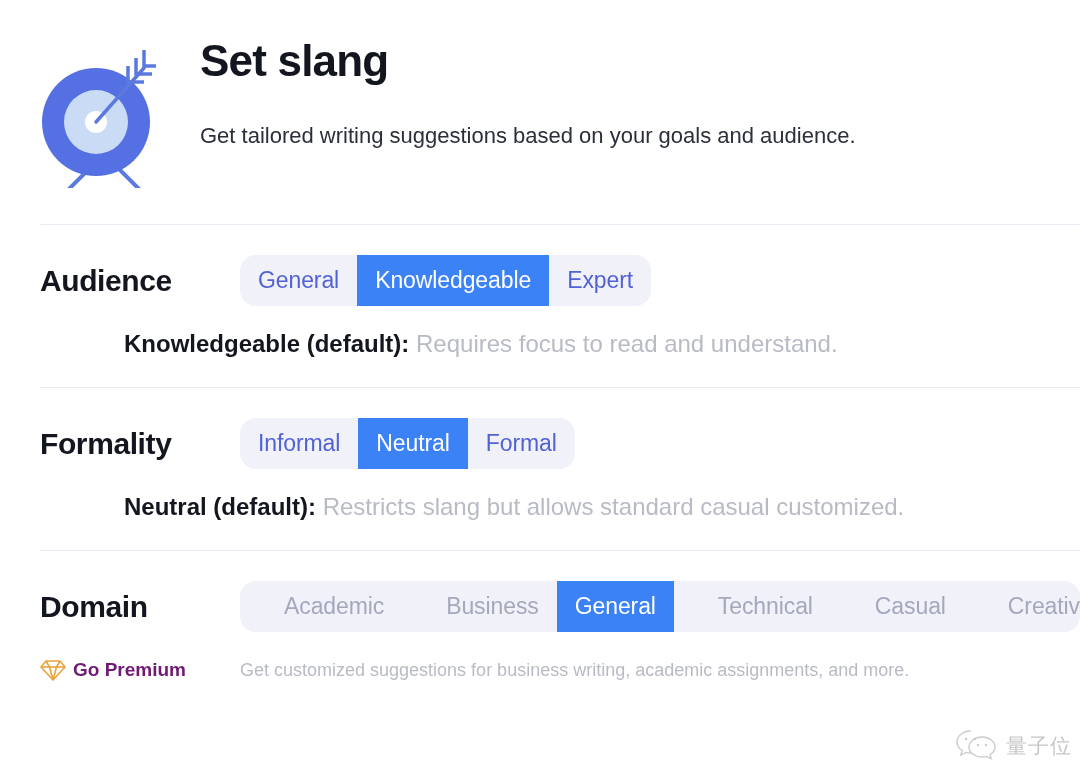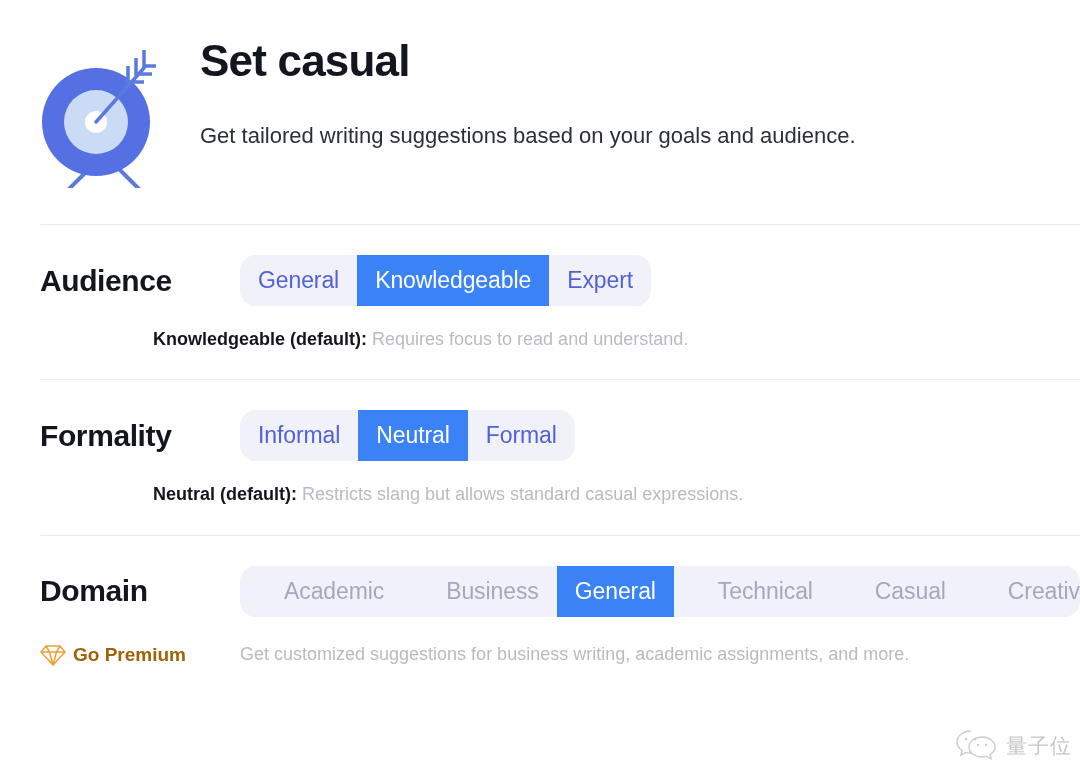--- a/index.html
+++ b/index.html
@@ -104,22 +104,22 @@
   .seg-btn.selected {
     background: #3b82f6;
     color: #ffffff;
   }
   .seg-btn.disabled {
     color: #a3a8bd;
     cursor: default;
     padding-left: 44px;
   }
   .setting-desc {
-    font-size: 18px;
-    margin-left: 113px;
+    font-size: 24px;
+    margin-left: 84px;
     color: #b9bbc4;
     line-height: 1.3;
     white-space: nowrap;
   }
   .setting-desc .lead {
     color: #14161f;
     font-weight: bold;
   }
 
   .audience-row { padding-top: 30px; }
@@ -133,21 +133,21 @@
     display: flex;
     align-items: center;
     padding: 0 0 0 40px;
     margin-top: 26px;
   }
   .premium-link {
     display: flex;
     align-items: center;
     width: 200px;
     flex: 0 0 200px;
-    color: #a16207;
+    color: #701a75;
     font-size: 19px;
     font-weight: bold;
     cursor: pointer;
     text-decoration: none;
   }
   .gem-icon {
     width: 26px;
     height: 24px;
     margin-right: 7px;
     flex: 0 0 26px;
@@ -195,21 +195,21 @@
         <circle cx="56" cy="84" r="11" fill="#ffffff"></circle>
 
         <line x1="56" y1="84" x2="104" y2="30" stroke="#5b7ae0" stroke-width="3.5" stroke-linecap="round"></line>
 
         <polyline points="96,20 96,36 112,36" fill="none" stroke="#5b7ae0" stroke-width="3.5" stroke-linejoin="miter"></polyline>
         <polyline points="104,12 104,28 120,28" fill="none" stroke="#5b7ae0" stroke-width="3.5" stroke-linejoin="miter"></polyline>
         <polyline points="88,28 88,44 104,44" fill="none" stroke="#5b7ae0" stroke-width="3.5" stroke-linejoin="miter"></polyline>
       </svg>
     </div>
     <div class="header-text">
-      <div class="page-title">Set casual</div>
+      <div class="page-title">Set slang</div>
       <div class="page-subtitle">Get tailored writing suggestions based on your goals and audience.</div>
     </div>
   </div>
 
   <div class="divider" style="margin-top:36px;"></div>
 
   <div class="setting audience-row">
     <div class="setting-main">
       <div class="setting-label">Audience</div>
       <div class="segmented">
@@ -228,21 +228,21 @@
   <div class="setting formality-row">
     <div class="setting-main">
       <div class="setting-label">Formality</div>
       <div class="segmented">
         <button class="seg-btn">Informal</button>
         <button class="seg-btn selected">Neutral</button>
         <button class="seg-btn">Formal</button>
       </div>
     </div>
     <div class="setting-desc">
-      <span class="lead">Neutral (default):</span><span> Restricts slang but allows standard casual expressions.</span>
+      <span class="lead">Neutral (default):</span><span> Restricts slang but allows standard casual customized.</span>
     </div>
   </div>
 
   <div class="divider"></div>
 
   <div class="setting domain-row">
     <div class="setting-main">
       <div class="setting-label">Domain</div>
       <div class="segmented">
         <button class="seg-btn disabled">Academic</button>

